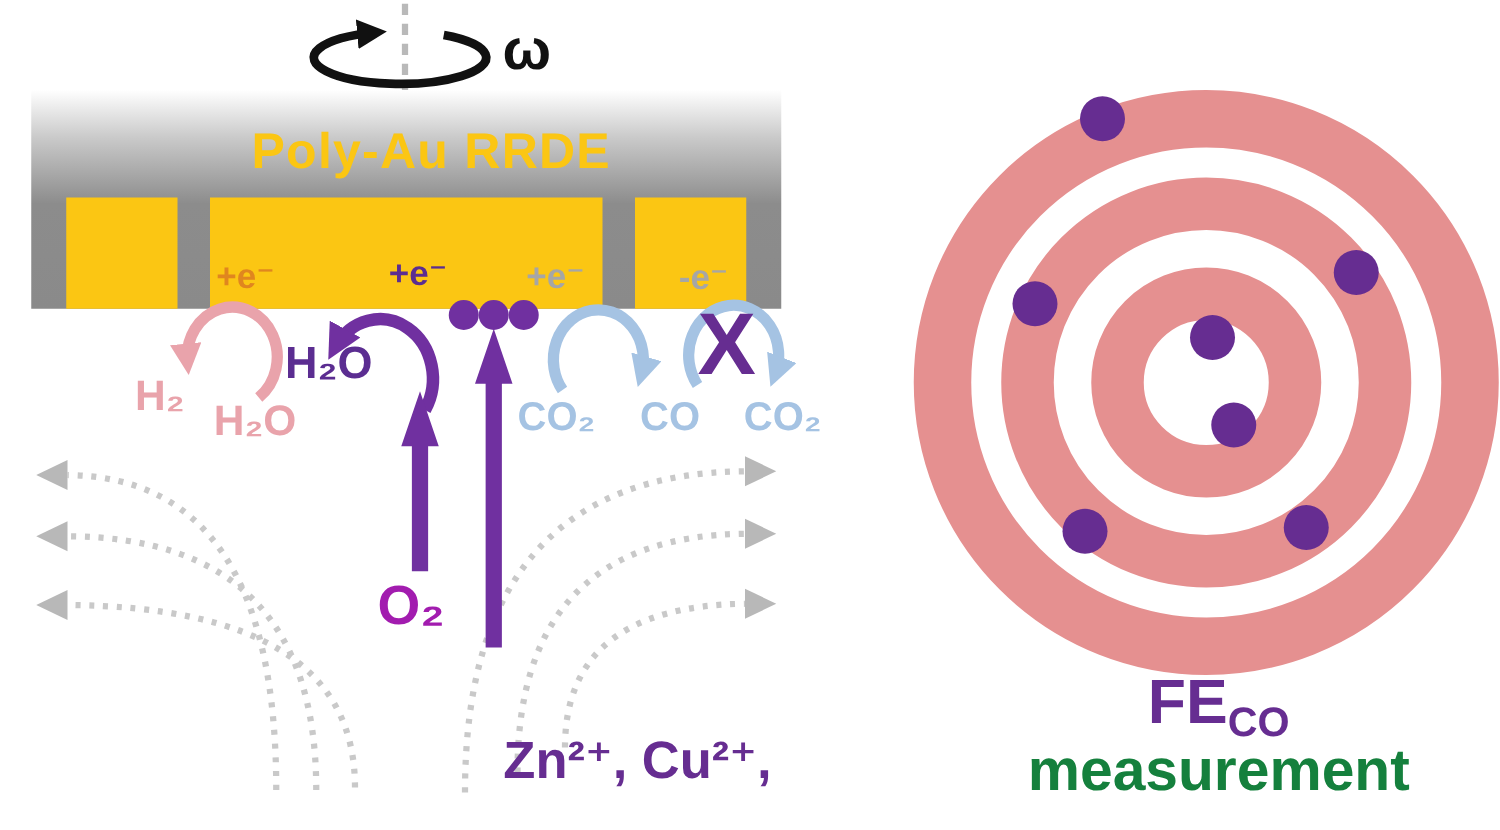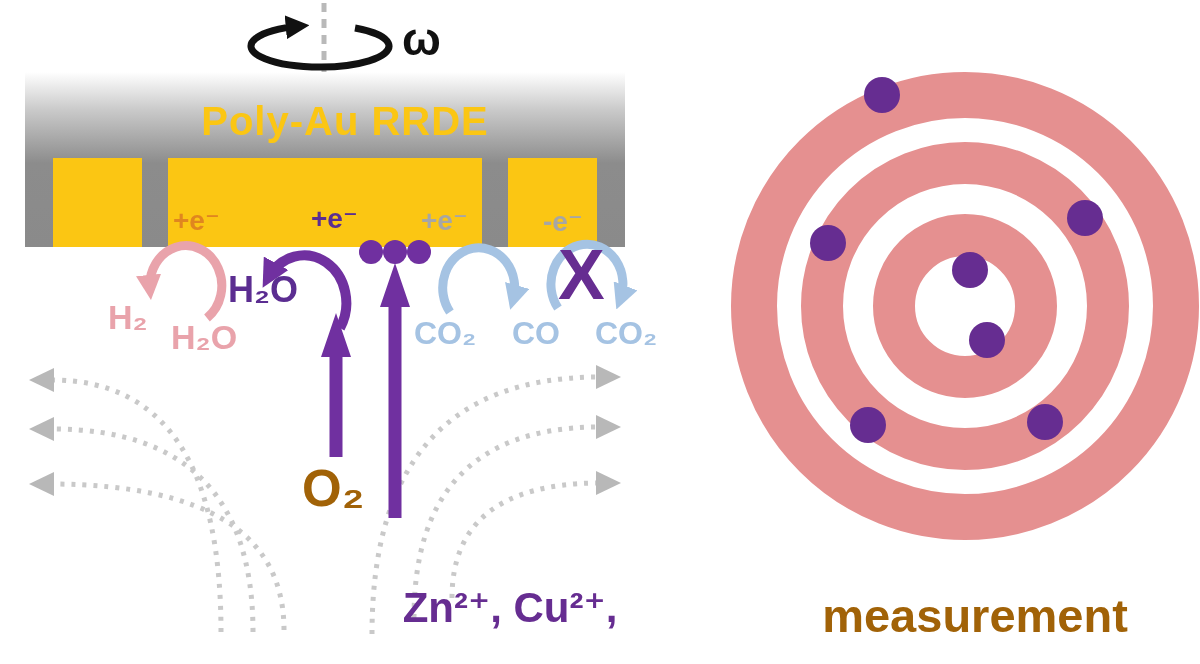--- a/index.html
+++ b/index.html
@@ -16,26 +16,26 @@
     color:#fbc613;letter-spacing:1px;margin-left:20px;}
   #omega-label{left:402px;top:16px;font-size:46px;color:#111111;}
   .e-lbl{font-size:28px;}
   #h2-label{left:108px;top:300px;font-size:34px;color:#e9a3ab;}
   #h2o-pink-label{left:171px;top:320px;font-size:34px;color:#e9a3ab;}
   #h2o-purple-label{left:228px;top:272px;font-size:36px;color:#5b2d91;}
   #co2-in-label{left:414px;top:317px;font-size:32px;color:#a5c3e3;}
   #co-out-label{left:512px;top:317px;font-size:32px;color:#a5c3e3;}
   #co2-blocked-label{left:595px;top:317px;font-size:32px;color:#a5c3e3;}
   #x-label{left:558px;top:240px;font-size:70px;color:#662d91;}
-  #o2-label{left:302px;top:463px;font-size:51px;color:#a16207;}
+  #o2-label{left:302px;top:463px;font-size:44px;color:#a21caf;}
   #ions-label{left:355px;top:534px;width:310px;text-align:center;font-size:42px;
     color:#662d91;line-height:53px;margin-top:47px;}
   #feco-label{left:765px;top:536px;width:420px;text-align:center;color:#662d91;font-size:50px;}
   #feco-label sub{font-size:33px;}
-  #measurement-label{left:765px;top:592px;width:420px;text-align:center;color:#a16207;font-size:47px;}
+  #measurement-label{left:765px;top:592px;width:420px;text-align:center;color:#15803d;font-size:47px;}
   svg{position:absolute;left:0;top:0;}
 </style>
 </head>
 <body>
 
 <div id="stage">
 
   <div id="electrode-body"></div>
   <div id="seg-ring-left" class="gold-seg"></div>
   <div id="seg-disk" class="gold-seg"></div>
@@ -124,15 +124,16 @@
   <div class="lbl" id="co2-in-label">CO₂</div>
   <div class="lbl" id="co-out-label">CO</div>
   <div class="lbl" id="co2-blocked-label">CO₂</div>
   <div class="lbl" id="x-label">X</div>
   <div class="lbl" id="o2-label">O₂</div>
 
   <div class="lbl" id="ions-label">
     <div>Zn²⁺, Cu²⁺,</div>
   </div>
 
+  <div class="lbl" id="feco-label"><span>FE</span><sub>CO</sub></div>
   <div class="lbl" id="measurement-label">measurement</div>
 
 </div>
 
 </body></html>

